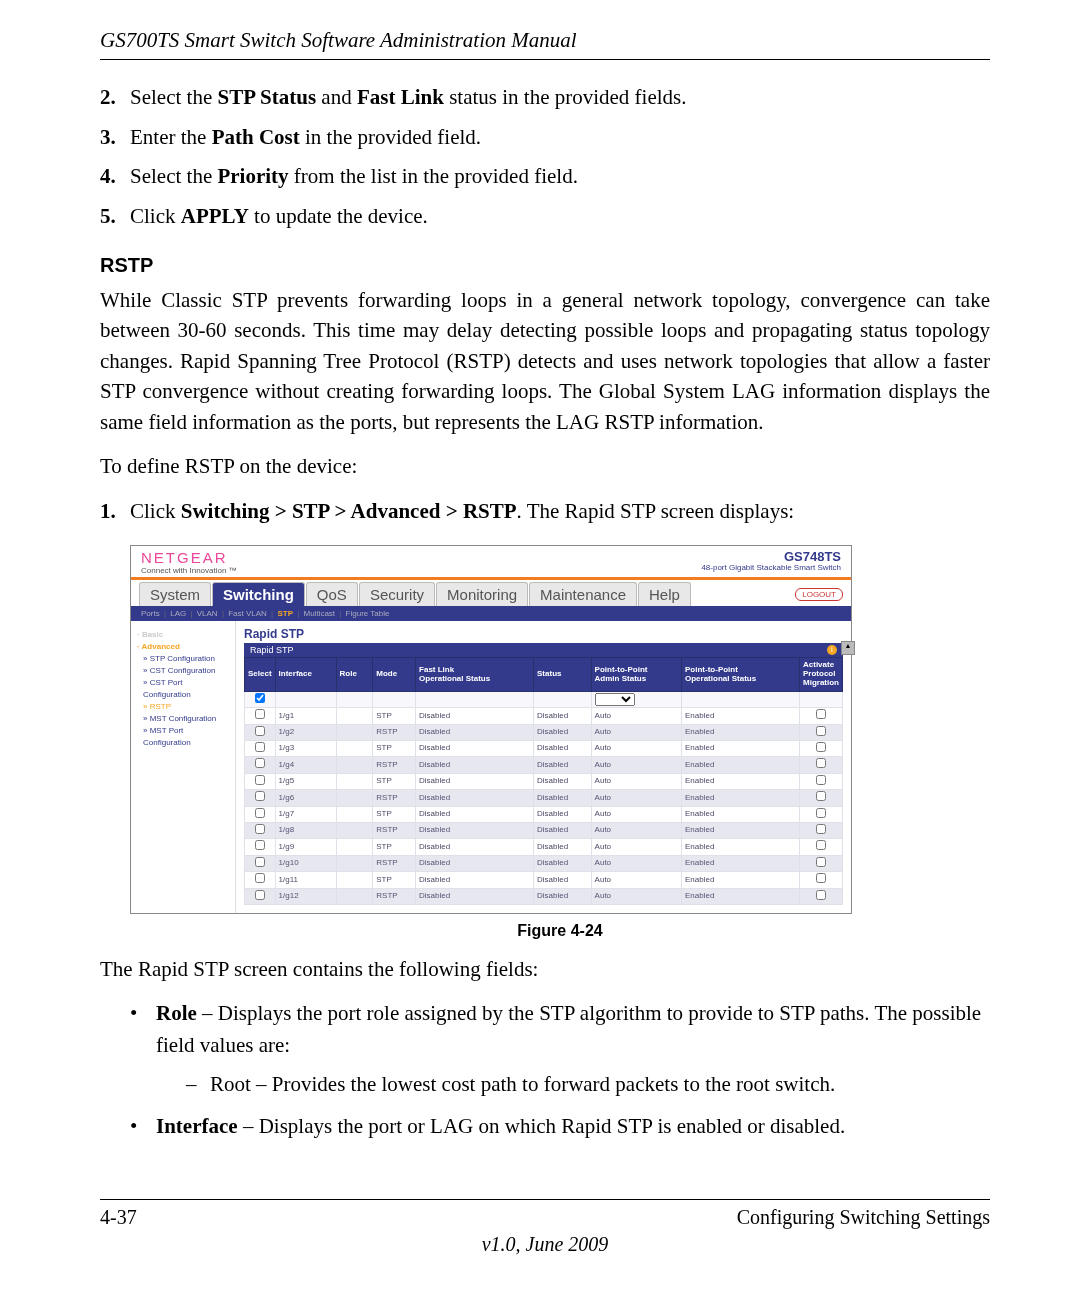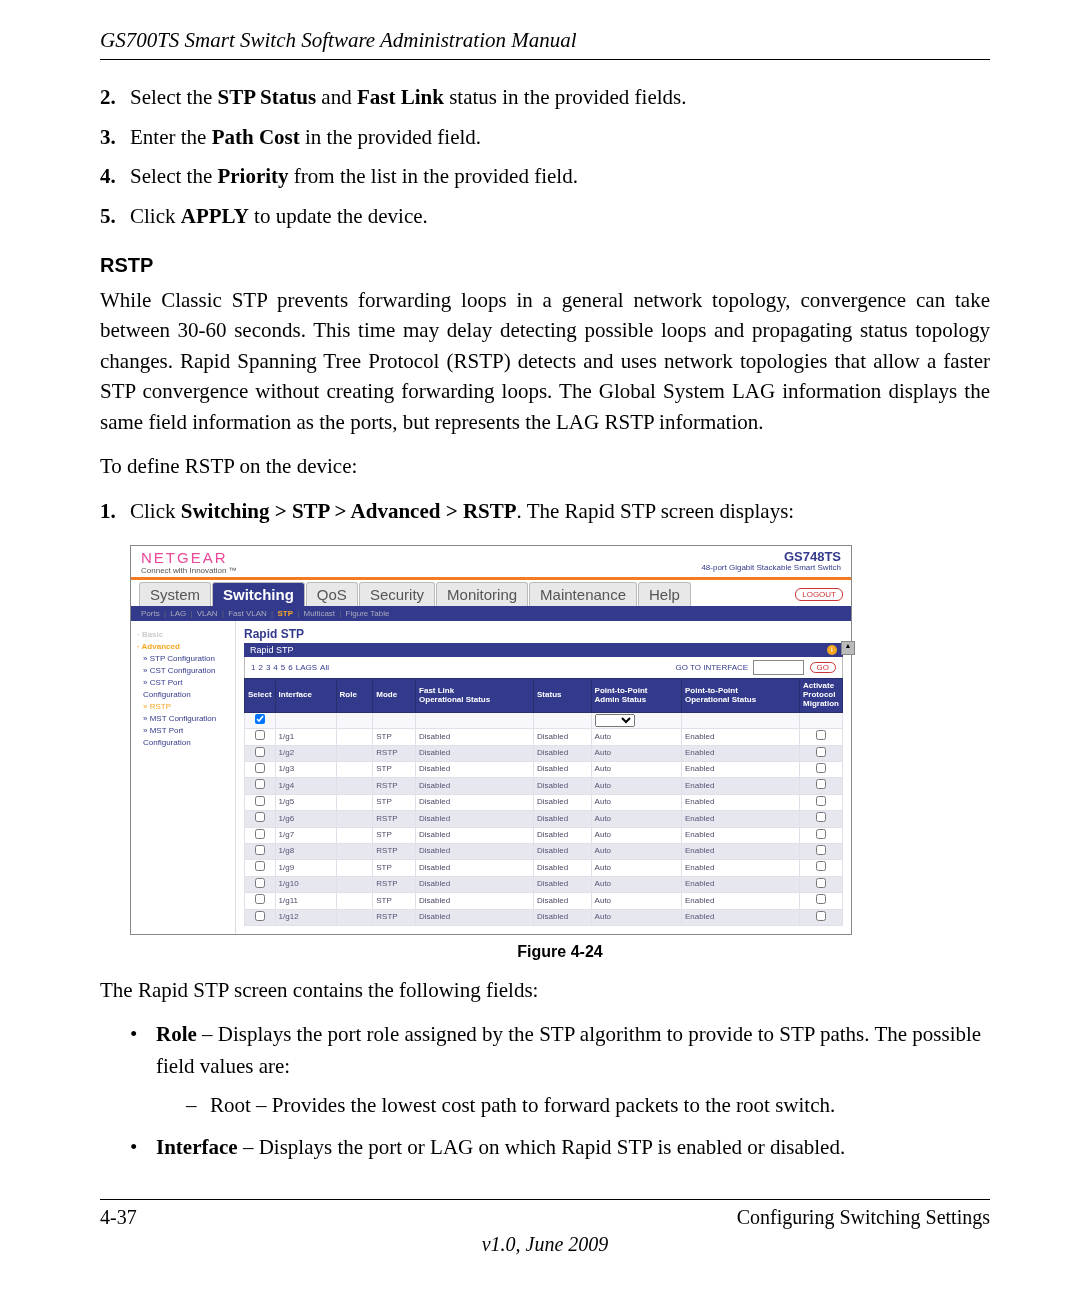--- a/index.html
+++ b/index.html
@@ -327,28 +327,20 @@
           <div class="lnk">» MST Configuration</div>
           <div class="lnk">» MST Port Configuration</div>
         </div>
       <div class="content">
         <div class="scroll-ind">▲</div>
         <div class="panel-title">Rapid STP</div>
         <div class="panel-sub">
           <span>Rapid STP</span>
           <span class="info">i</span>
         </div>
-        <div class="pager">
-          <div class="pager-left" id="pager-left"><span>1</span><span>2</span><span>3</span><span>4</span><span>5</span><span>6</span><span class="lags">LAGS</span><span>All</span></div>
-          <div class="pager-right">
-            <span>GO TO INTERFACE</span>
-            <input type="text" style="">
-            <span class="go">GO</span>
-          </div>
-        </div>
         <table class="grid">
           <thead>
               <tr id="grid-head">
                 <th class="sel-col">Select</th>
                 <th>Interface</th>
                 <th>Role</th>
                 <th>Mode</th>
                 <th>Fast Link<br>Operational Status</th>
                 <th>Status</th>
                 <th>Point-to-Point<br>Admin Status</th>

